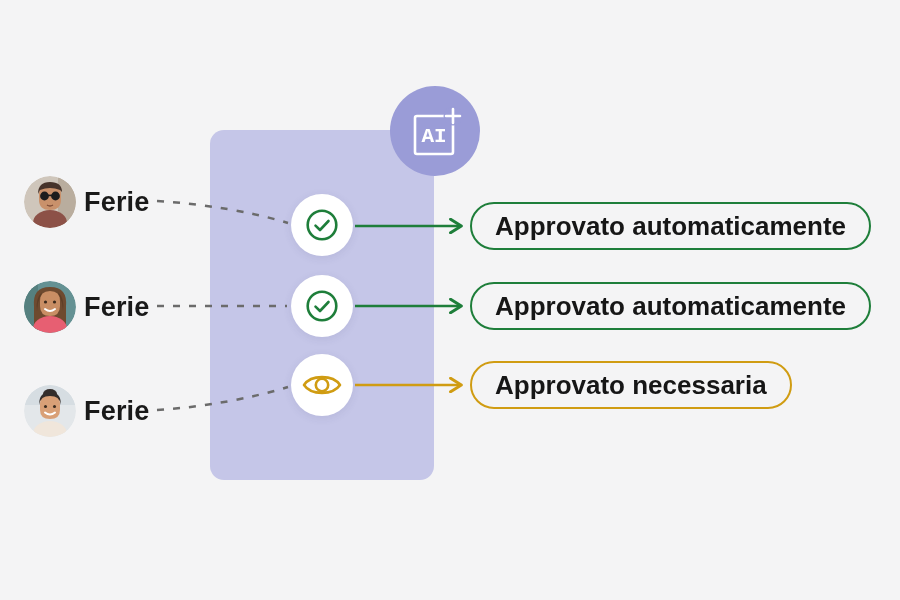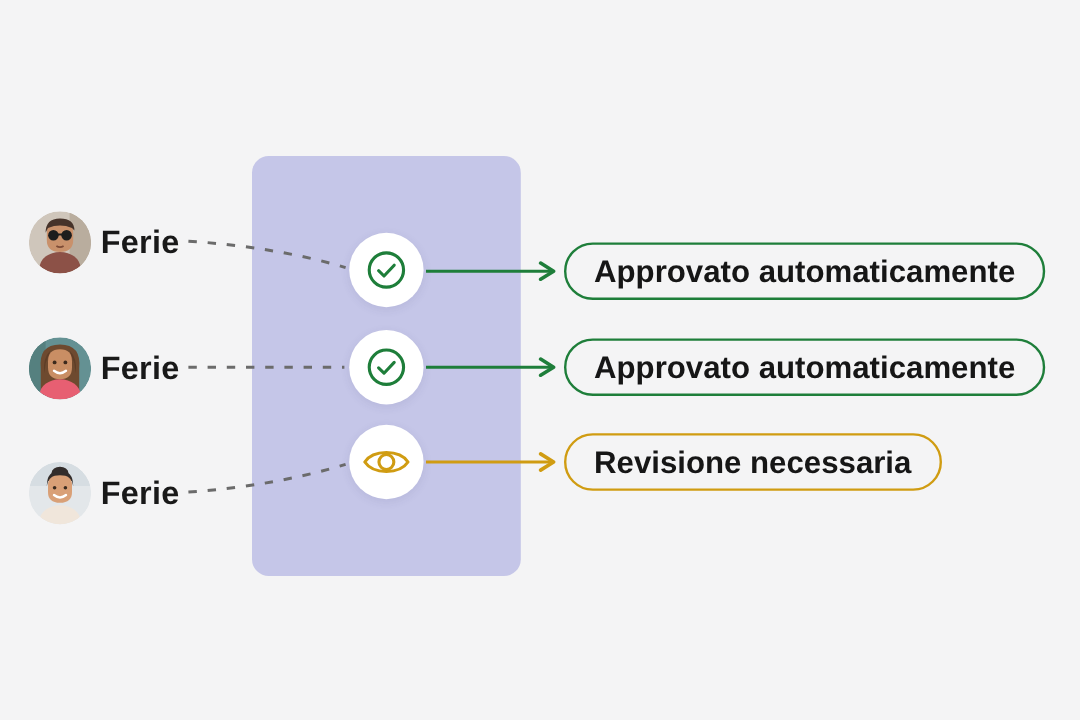--- a/index.html
+++ b/index.html
@@ -70,20 +70,28 @@
       </marker>
     </defs>
     <path d="M157 201 C 205 204, 252 212, 288 223" fill="none" stroke="#6b6b6b" stroke-width="2.5" stroke-dasharray="7 9"></path>
     <path d="M157 306 L 287 306" fill="none" stroke="#6b6b6b" stroke-width="2.5" stroke-dasharray="7 9"></path>
     <path d="M157 410 C 205 407, 252 398, 288 387" fill="none" stroke="#6b6b6b" stroke-width="2.5" stroke-dasharray="7 9"></path>
     <path d="M355 226 L 460 226" fill="none" stroke="#1e7e3a" stroke-width="2.5" marker-end="url(#arrG)"></path>
     <path d="M355 306 L 460 306" fill="none" stroke="#1e7e3a" stroke-width="2.5" marker-end="url(#arrG)"></path>
     <path d="M355 385 L 460 385" fill="none" stroke="#d09c12" stroke-width="2.5" marker-end="url(#arrA)"></path>
   </svg>
 
+  <div class="ai-badge">
+    <svg width="58" height="58" viewBox="0 0 58 58">
+      <rect x="9" y="14" width="38" height="38" rx="2" fill="none" stroke="#ffffff" stroke-width="2.6"></rect>
+      <circle cx="47" cy="14" r="9.5" fill="#9a9cd7"></circle>
+      <path d="M47 7 L47 21 M40 14 L54 14" stroke="#ffffff" stroke-width="2.6" stroke-linecap="round"></path>
+      <text x="28" y="40" text-anchor="middle" fill="#ffffff" font-family="Liberation Mono, DejaVu Sans Mono, monospace" font-size="21" font-weight="bold">AI</text>
+    </svg>
+  </div>
 
   <div class="avatar av1">
     <svg width="52" height="52" viewBox="0 0 52 52">
       <defs>
           <clipPath id="c1">
             <circle cx="26" cy="26" r="26"></circle>
           </clipPath>
         </defs>
       <g clip-path="url(#c1)">
         <rect width="52" height="52" fill="#cfc6bb"></rect>
@@ -162,16 +170,16 @@
     </svg>
   </div>
   <div class="req-label rl3">Ferie</div>
   <div class="status-circle sc3">
     <svg width="42" height="30" viewBox="0 0 42 30">
       <path d="M3 15 C 10 4.5, 32 4.5, 39 15 C 32 25.5, 10 25.5, 3 15 Z" fill="none" stroke="#d09c12" stroke-width="2.6" stroke-linejoin="round"></path>
       <circle cx="21" cy="15" r="6.2" fill="none" stroke="#d09c12" stroke-width="2.6"></circle>
     </svg>
   </div>
   <div class="pill amber p3">
-    <span>Revisione necessaria</span>
+    <span>Approvato necessaria</span>
   </div>
 
 </div>
 
 </body></html>

